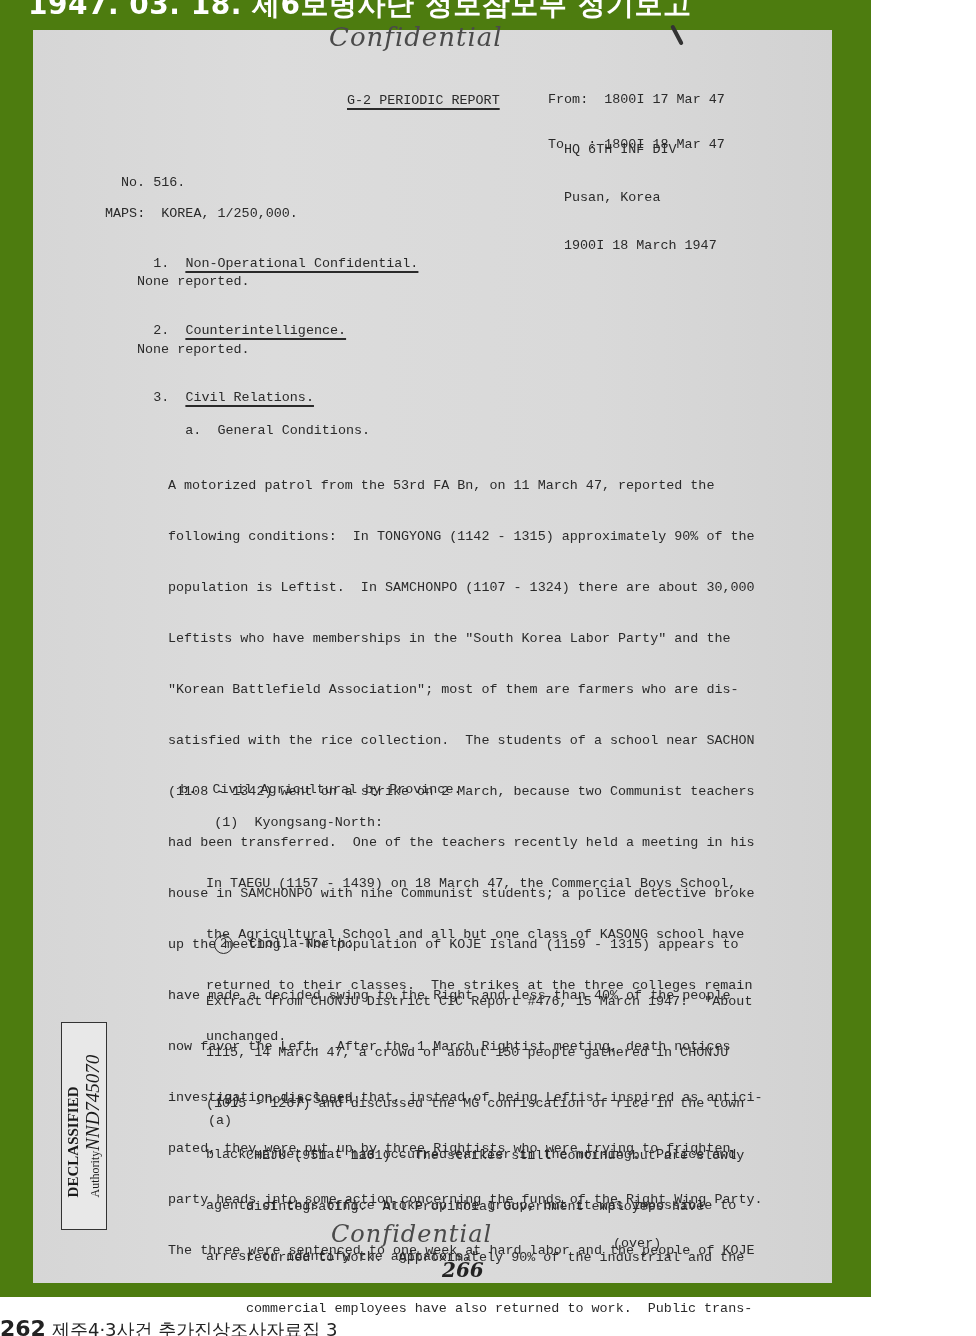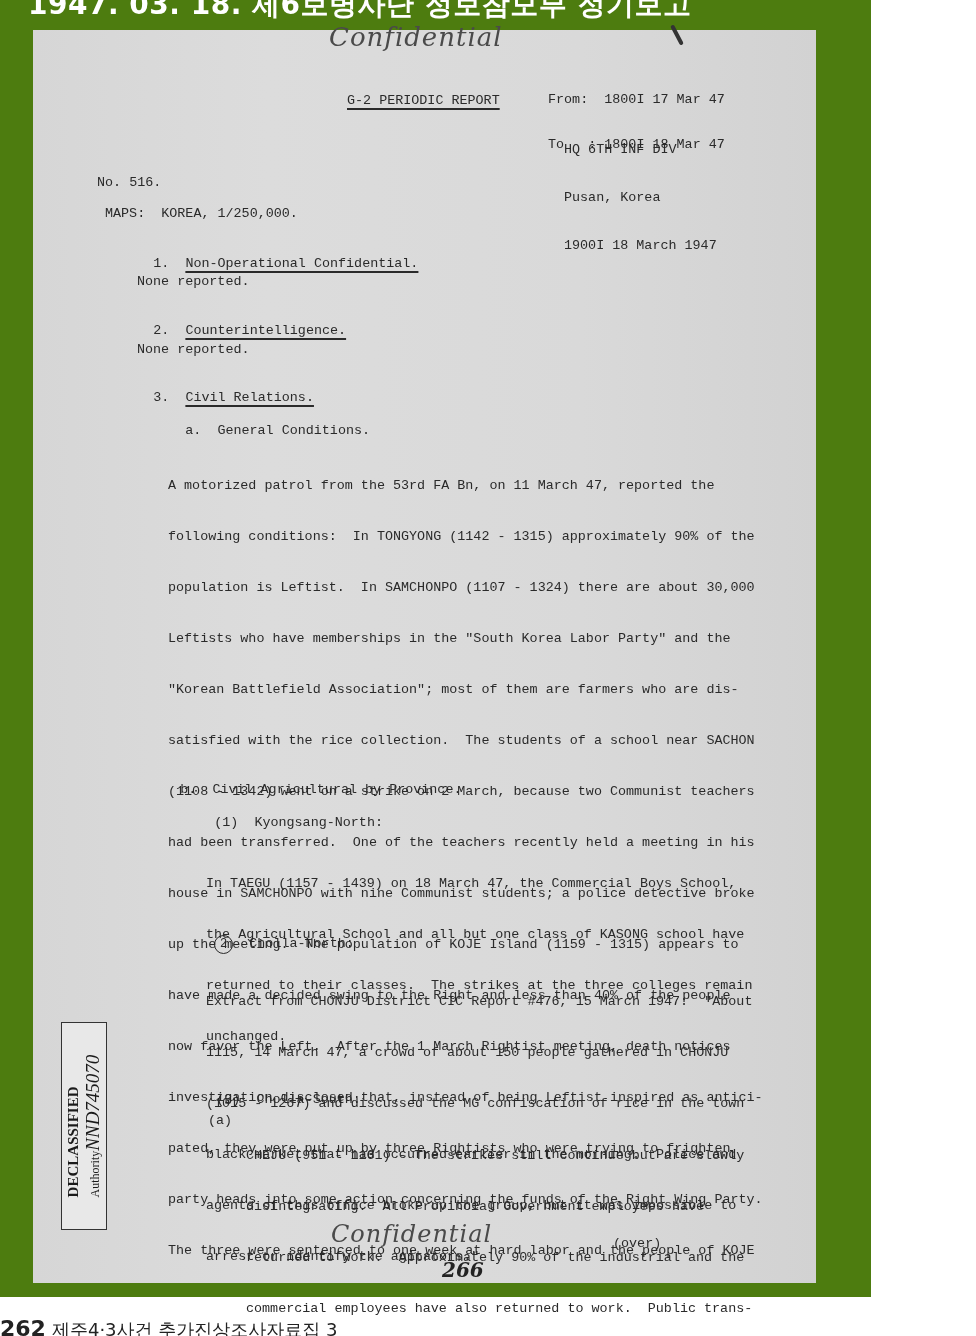--- a/index.html
+++ b/index.html
@@ -16,20 +16,21 @@
       position: absolute; left: 28px; top: -14px;
       color: #ffffff; font-size: 28px; font-weight: bold; letter-spacing: 0.5px;
       font-family: "DejaVu Sans", sans-serif; white-space: nowrap;
     }
     .page {
       position: absolute; left: 33px; top: 30px; width: 783px; height: 1253px;
       background: linear-gradient(90deg, #d6d6d6 0%, #dcdcdc 30%, #d9d9d9 70%, #d2d2d2 100%);
       color: #2a2a2a;
       font-family: "Liberation Mono", "DejaVu Sans Mono", monospace;
       font-size: 13.4px;
+      padding-left: 16px;
     }
     .abs { position: absolute; white-space: pre; }
     .hand {
       font-family: "DejaVu Serif", serif; font-style: italic; color: #4a4a4a;
       font-size: 26px; letter-spacing: 1px;
     }
     .hand-num { font-family: "DejaVu Serif", serif; font-style: italic; font-weight: bold; color:#222; font-size: 20px; margin-left: 21px; }
     .u { text-decoration: underline; text-decoration-thickness: 2px; text-underline-offset: 4px; }
     .para { line-height: 17px; }
     .check {
@@ -76,21 +77,21 @@
     </div>
 
     <div class="abs u" style="left:314px; top:63px;">G-2 PERIODIC REPORT</div>
 
     <div class="abs" style="left:531px; top:80px; line-height:16px;">
       <div>HQ 6TH INF DIV</div>
       <div>Pusan, Korea</div>
       <div>1900I 18 March 1947</div>
     </div>
 
-    <div class="abs" style="left:64px; top:145px;">No. 516.</div>
+    <div class="abs" style="left:88px; top:145px;">No. 516.</div>
     <div class="abs" style="left:72px; top:176px;">MAPS:  KOREA, 1/250,000.</div>
 
     <div class="abs" style="left:72px; top:211px;">
       <span>1.</span>  <span class="u">Non-Operational Confidential.</span>
     </div>
     <div class="abs" style="left:104px; top:244px;">None reported.</div>
 
     <div class="abs" style="left:72px; top:278px;text-align:right;">
       <span>2.</span>  <span class="u">Counterintelligence.</span>
     </div>

